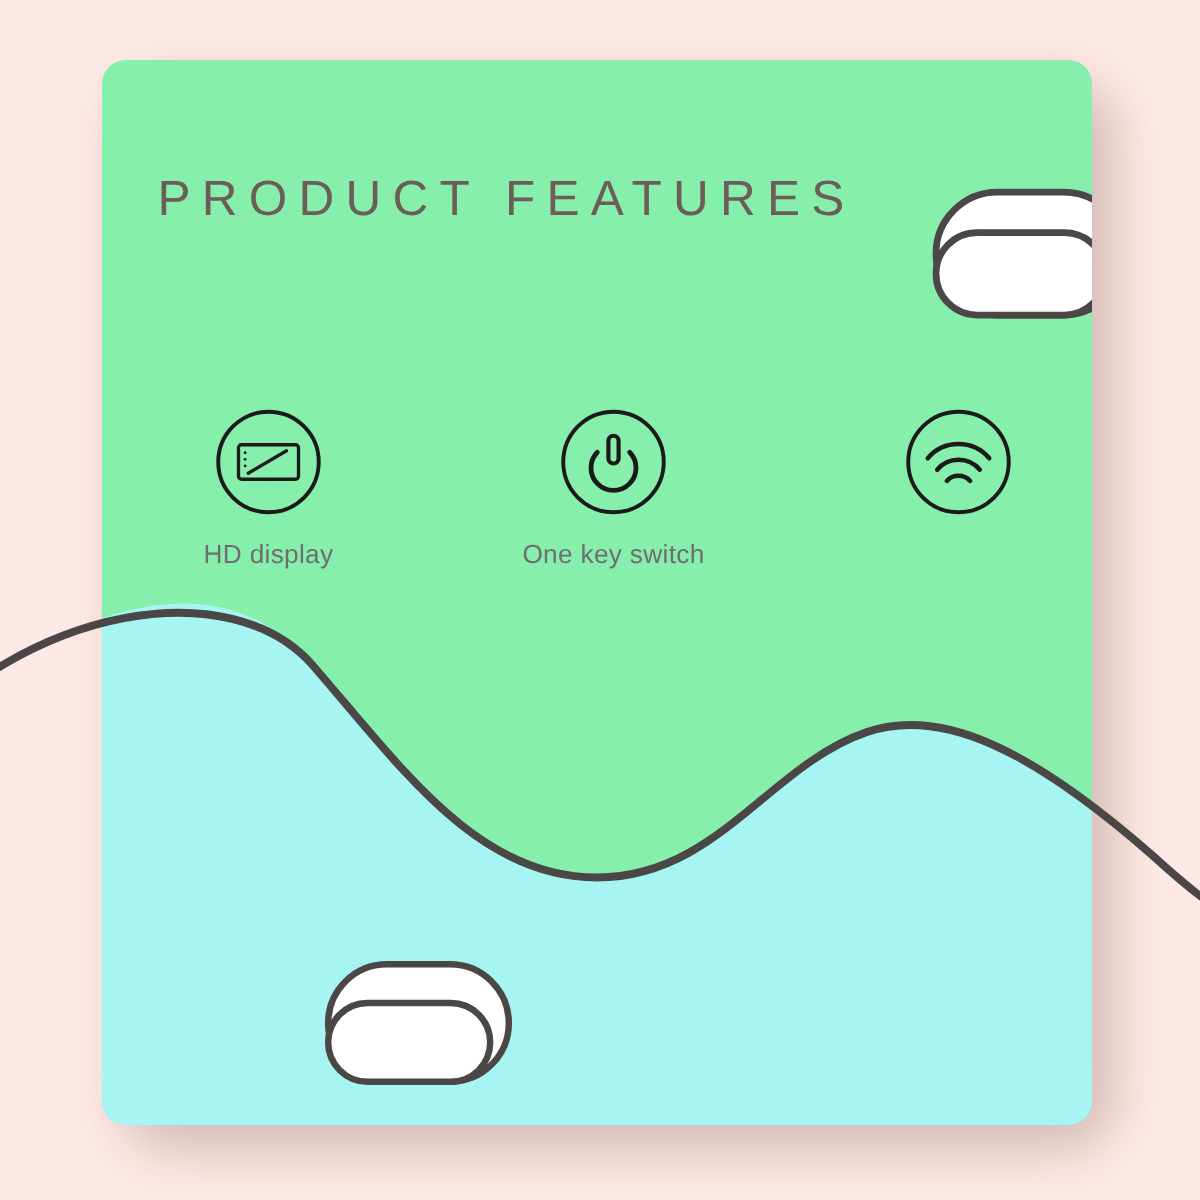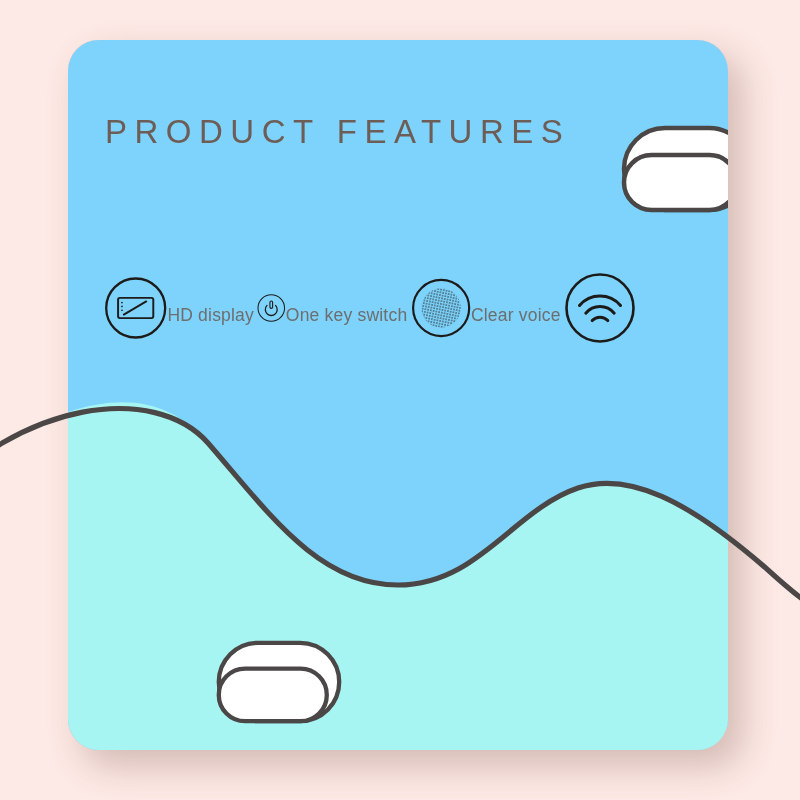--- a/index.html
+++ b/index.html
@@ -13,21 +13,21 @@
 
   
   .card-shadow{
     position:absolute;left:68px;top:40px;width:660px;height:710px;
     border-radius:30px;
     box-shadow:14px 16px 34px rgba(120,80,70,.30);
     background:#fcccc5;
   }
   .card{
     position:absolute;left:68px;top:40px;width:660px;height:710px;
-    border-radius:31px;overflow:hidden;background:#7dd3fc;
+    border-radius:16px;overflow:hidden;background:#86efac;
   }
   .card-teal{
     position:absolute;left:0;top:0;width:660px;height:710px;
   }
 
   
   .title{
     position:absolute;left:105px;top:113px;
     font-size:33px;letter-spacing:7.5px;
     color:#6e5d57;font-weight:400;white-space:nowrap;
@@ -37,21 +37,21 @@
   .device{position:absolute;}
   .device-top{left:551px;top:83px;width:136px;height:92px;}
   .device-bottom{left:146px;top:598px;width:130px;height:88px;}
 
   
   .features{
     position:absolute;left:104px;top:272px;width:610px;height:120px;
     display:flex;justify-content:space-between;align-items:flex-start;
   }
   .feature{
-    display:flex;flex-direction:row;align-items:center;width:150px;
+    display:flex;flex-direction:column;align-items:center;width:150px;
   }
   .feature .ring{width:72px;height:72px;}
   .feature .flabel{
     margin-top:15px;font-size:17.5px;color:#6e6e6e;white-space:nowrap;
     letter-spacing:.2px;
   }
 
   
   .waveline{position:absolute;left:0;top:0;width:800px;height:800px;pointer-events:none;}
 </style>
@@ -102,35 +102,20 @@
 
       <div class="feature">
         <svg class="ring" viewBox="0 0 72 72">
           <circle cx="36" cy="36" r="33.5" fill="none" stroke="#1d1b1a" stroke-width="2.6"></circle>
           <path d="M 25.2 29.5 A 15 15 0 1 0 46.8 29.5" fill="none" stroke="#1d1b1a" stroke-width="3.2" stroke-linecap="round"></path>
           <rect x="32.6" y="18.5" width="6.8" height="18.5" rx="3.4" ry="3.4" fill="none" stroke="#1d1b1a" stroke-width="2.8"></rect>
         </svg>
         <div class="flabel">One key switch</div>
       </div>
 
-      <div class="feature">
-        <svg class="ring" viewBox="0 0 72 72">
-          <defs>
-            <pattern id="grille" width="3.35" height="3.35" patternUnits="userSpaceOnUse" patternTransform="rotate(12 36 36)">
-              <circle cx="1.15" cy="1.15" r="0.92" fill="#1d1b1a"></circle>
-            </pattern>
-            <clipPath id="grilleClip">
-                <circle cx="36" cy="36" r="23.5"></circle>
-              </clipPath>
-          </defs>
-          <circle cx="36" cy="36" r="33.5" fill="none" stroke="#1d1b1a" stroke-width="2.6"></circle>
-          <rect x="8" y="8" width="56" height="56" fill="url(#grille)" clip-path="url(#grilleClip)"></rect>
-        </svg>
-        <div class="flabel">Clear voice</div>
-      </div>
 
       <div class="feature">
         <svg class="ring" viewBox="0 0 72 72">
           <circle cx="36" cy="36" r="33.5" fill="none" stroke="#1d1b1a" stroke-width="2.6"></circle>
           <path d="M 15.5 33.5 A 27 27 0 0 1 56.5 33.5" fill="none" stroke="#1d1b1a" stroke-width="3" stroke-linecap="round"></path>
           <path d="M 21.8 41.2 A 18.5 18.5 0 0 1 50.2 41.2" fill="none" stroke="#1d1b1a" stroke-width="3" stroke-linecap="round"></path>
           <path d="M 28.2 48.6 A 10.5 10.5 0 0 1 43.8 48.6" fill="none" stroke="#1d1b1a" stroke-width="3" stroke-linecap="round"></path>
         </svg>
       </div>
 

